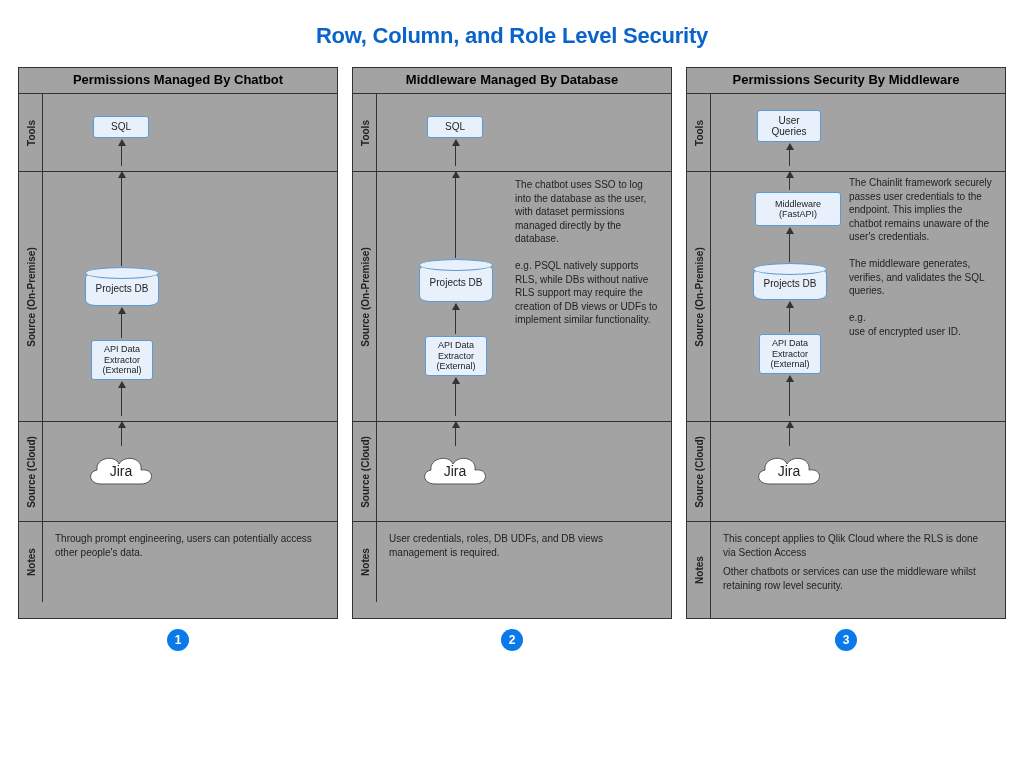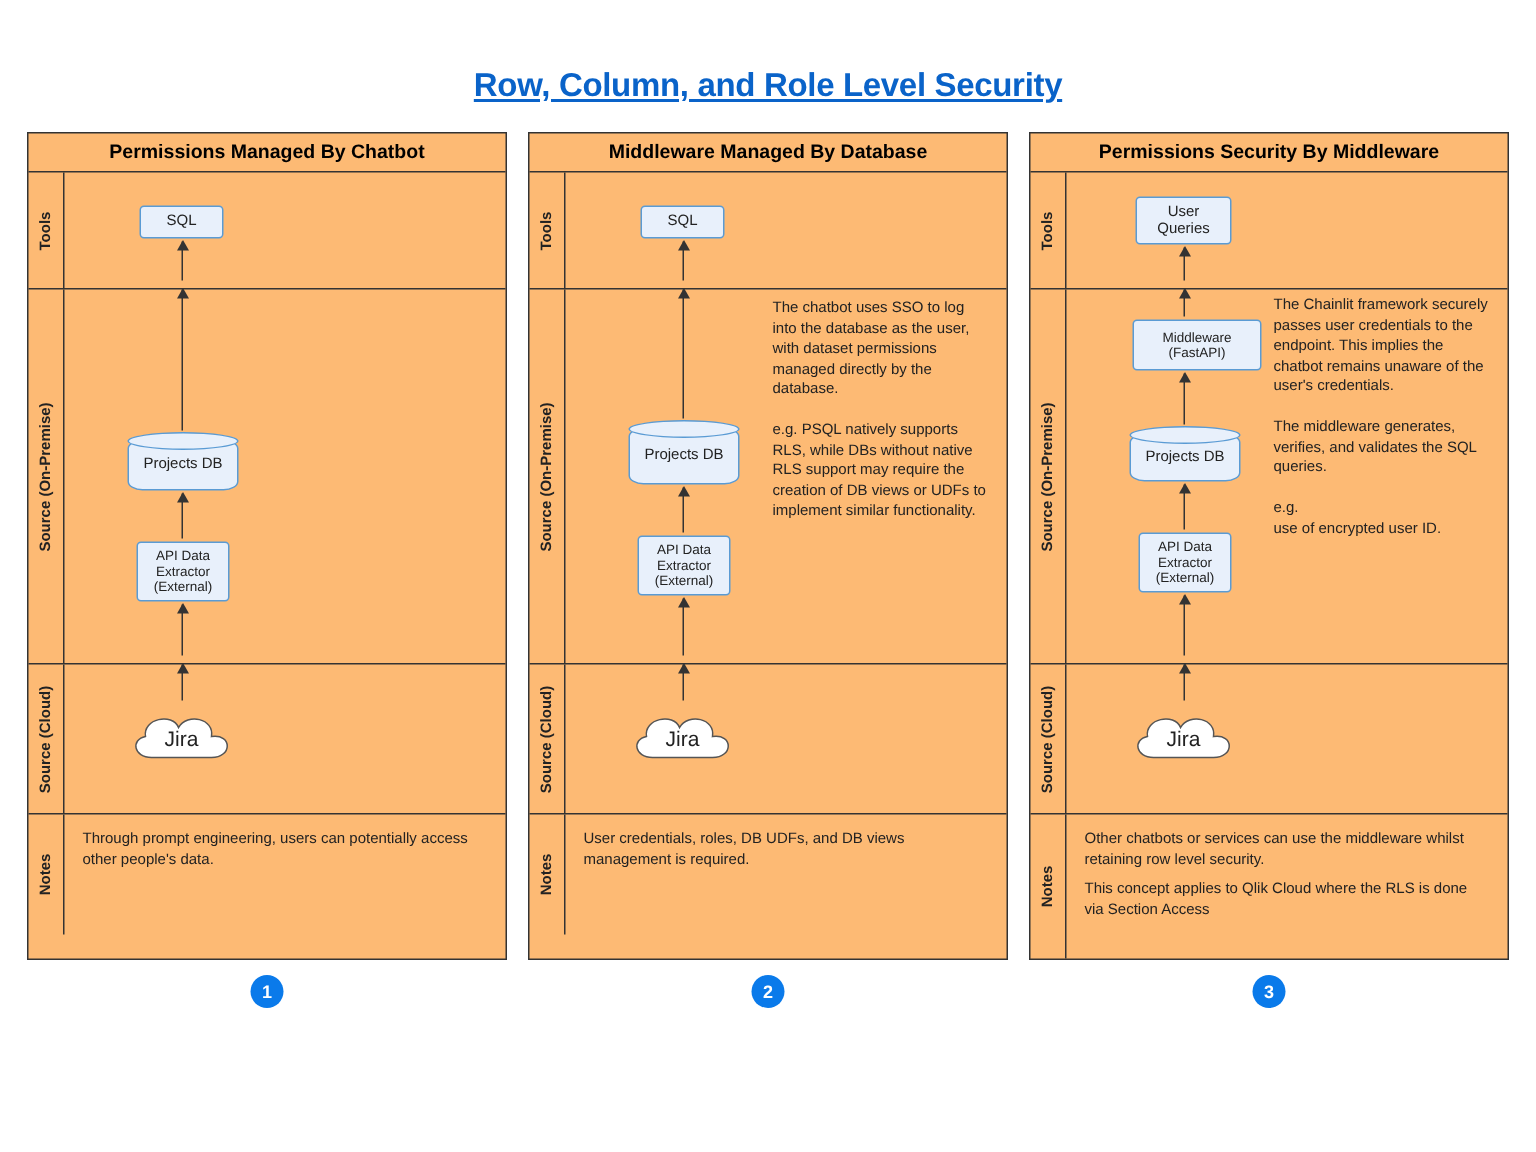--- a/index.html
+++ b/index.html
@@ -8,36 +8,35 @@
     height: 768px;
     font-family: Arial, Helvetica, sans-serif;
     background: #fff;
     overflow: hidden;
   }
   .page-title {
     text-align: center;
     font-size: 22px;
     font-weight: 800;
     color: #0a63c9;
-    margin: 44px 0 18px 0;
+    margin: 23px 0 18px 0;
     letter-spacing: -0.01em;
-    text-decoration: underline;
   }
   .panels {
     display: flex;
     gap: 14px;
     padding: 0 16px;
     justify-content: center;
   }
   .panel {
     border: 1px solid #333;
     width: 320px;
     display: flex;
     flex-direction: column;
-    background: #fdba74;
+    background: #a3a3a3;
   }
   .panel-title {
     text-align: center;
     font-weight: 700;
     font-size: 13px;
     padding: 4px 4px 6px 4px;
     border-bottom: 1px solid #333;
   }
   .row {
     display: flex;
@@ -329,24 +328,24 @@
           <div class="cloud-text">Jira</div>
         </div>
       </div>
     </div>
 
     <div class="row row-notes">
       <div class="lane-label">
           <span>Notes</span>
         </div>
       <div class="lane-body">
-        <p>Other chatbots or services can use the middleware whilst retaining row level security.</p>
         <p>
           <span>This concept applies to Qlik Cloud where the RLS is done via Section Access</span>
         </p>
+        <p>Other chatbots or services can use the middleware whilst retaining row level security.</p>
       </div>
     </div>
   </div>
 
 </div>
 
 <div class="badge-row">
   <div class="badge-slot">
       <div class="badge">1</div>
     </div>

